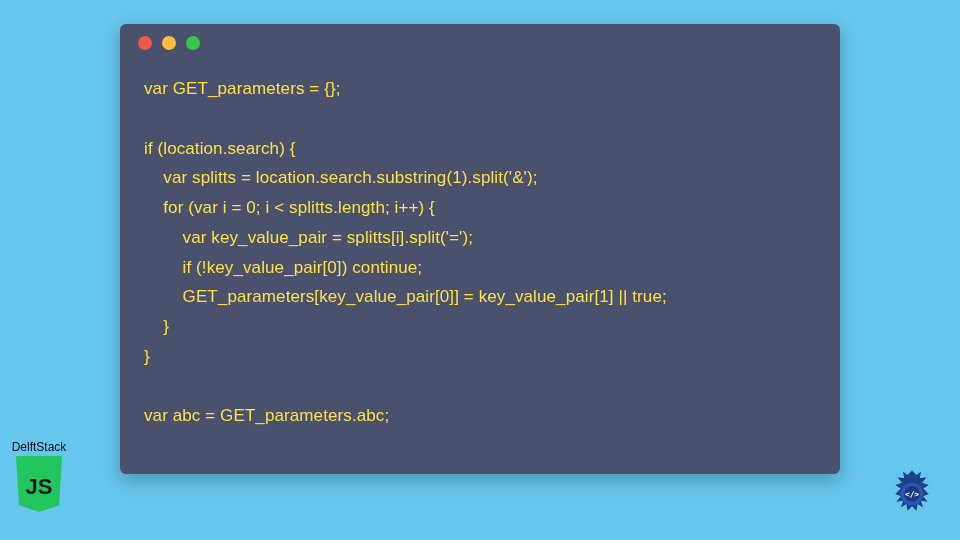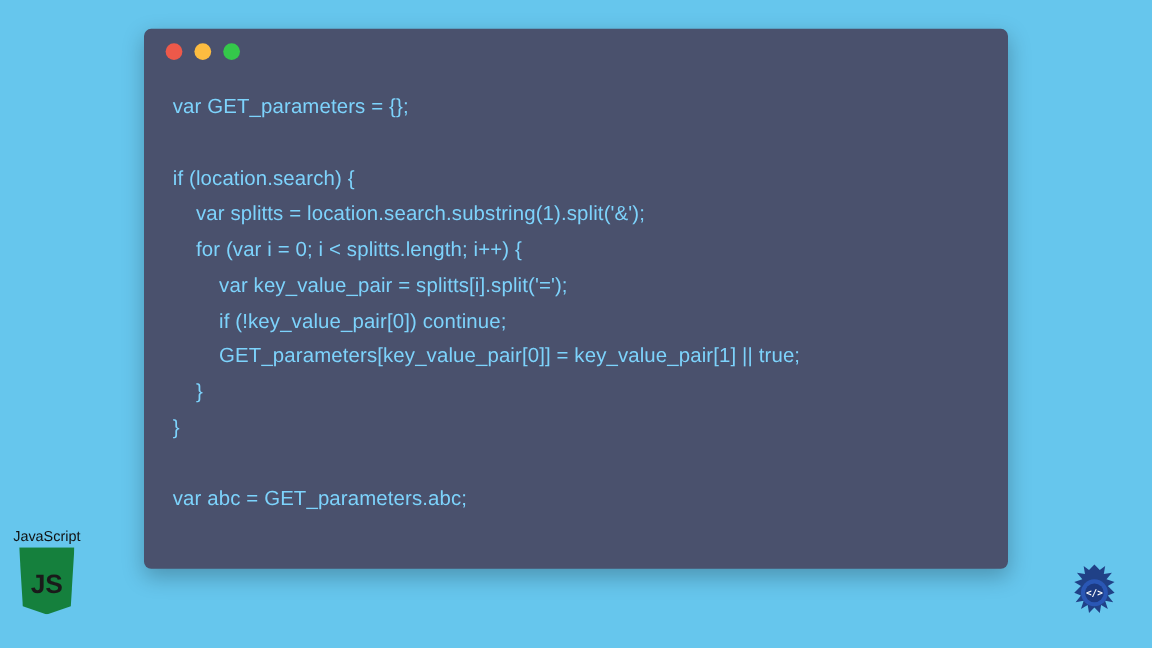--- a/index.html
+++ b/index.html
@@ -27,21 +27,21 @@
     align-items: center;
     padding-left: 18px;
     gap: 10px;
   }
   .dot { width: 14px; height: 14px; border-radius: 50%; }
   .dot.red { background: #ed594a; }
   .dot.yellow { background: #fdbc40; }
   .dot.green { background: #34c84a; }
   .code-body {
     padding: 12px 24px 18px 24px;
-    color: #7dd3fc;
+    color: #fde047;
     font-family: "Helvetica Neue", Arial, sans-serif;
     font-size: 17px;
     line-height: 1.75;
     white-space: pre;
     letter-spacing: 0.1px;
   }
   .js-badge {
     position: absolute;
     left: 6px;
     bottom: 28px;
@@ -50,21 +50,21 @@
   }
   .js-badge .label {
     font-size: 12px;
     color: #111;
     font-weight: 500;
   }
   .js-badge .shield {
     margin: 2px auto 0;
     width: 50px;
     height: 56px;
-    background: #15803d;
+    background: #22c55e;
     position: relative;
     clip-path: polygon(4% 0, 96% 0, 90% 88%, 50% 100%, 10% 88%);
     display: flex;
     align-items: center;
     justify-content: center;
   }
   .js-badge .shield span {
     color: #1a1a1a;
     font-weight: 800;
     font-size: 22px;
@@ -109,21 +109,21 @@
         var key_value_pair = splitts[i].split('=');
         if (!key_value_pair[0]) continue;
         GET_parameters[key_value_pair[0]] = key_value_pair[1] || true;
     }
 }
 
 var abc = GET_parameters.abc;</div>
 </div>
 
 <div class="js-badge">
-  <div class="label">JavaScript</div>
+  <div class="label">DelftStack</div>
   <div class="shield">
     <span>JS</span>
   </div>
 </div>
 
 <div class="delft">
   <div class="logo">
     <svg viewBox="0 0 100 100">
       <g transform="translate(50,50)">
         <g fill="#1c3a82">

